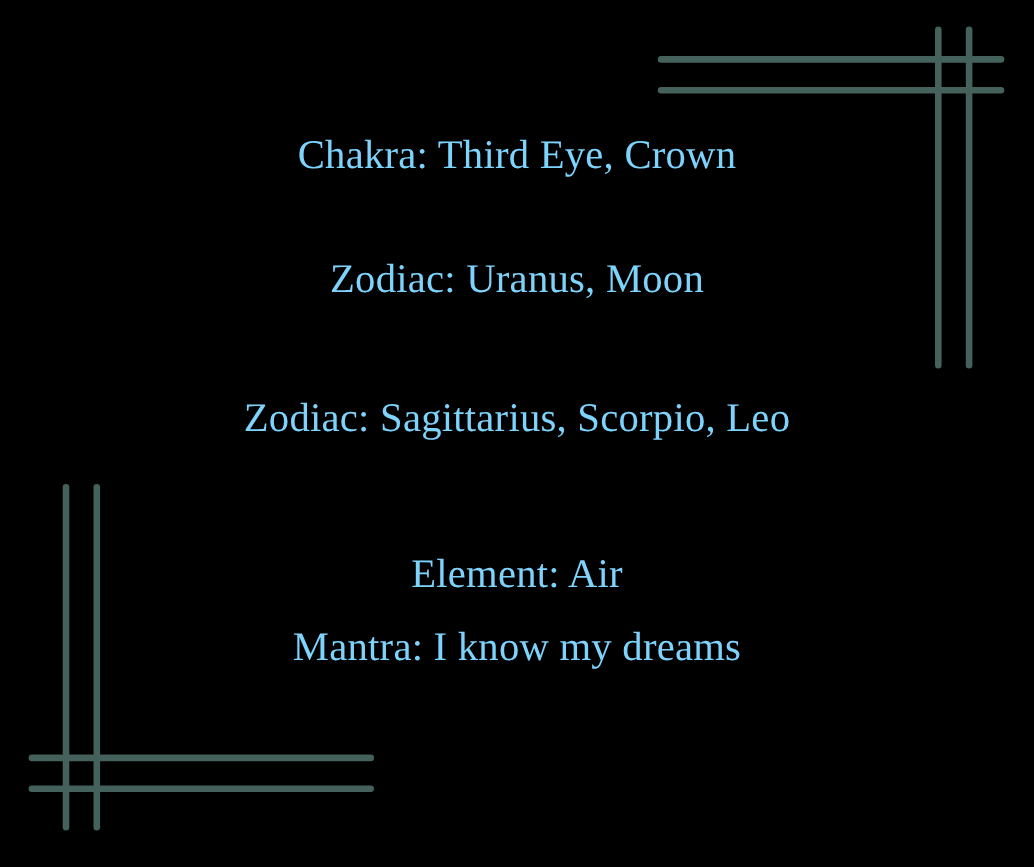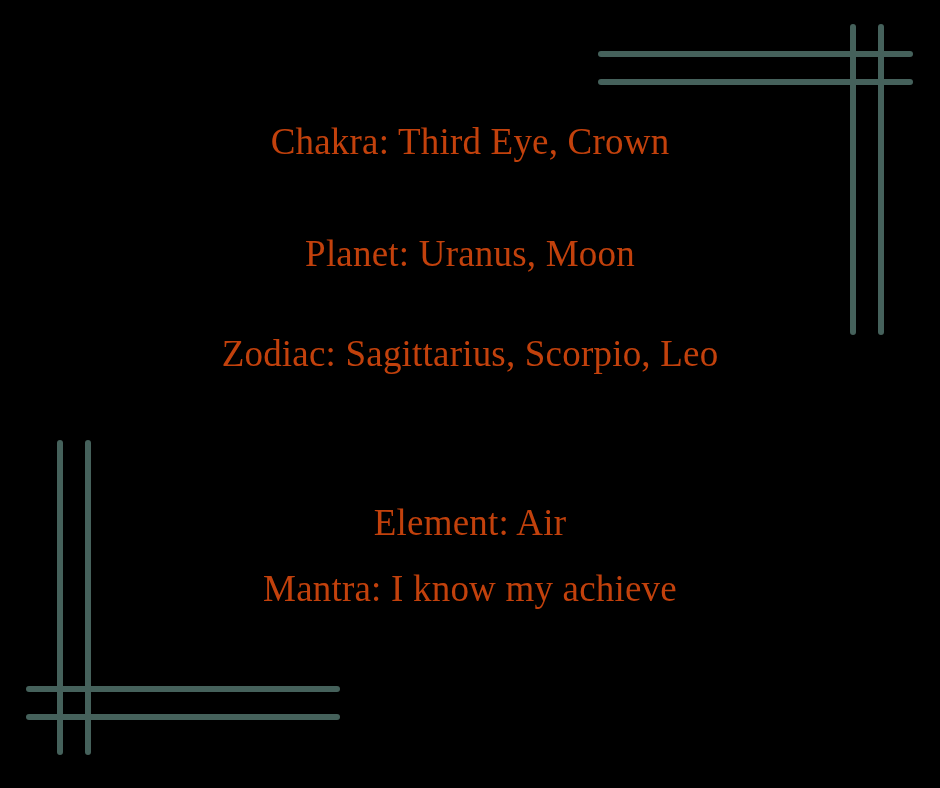--- a/index.html
+++ b/index.html
@@ -22,31 +22,31 @@
     left: 0;
     top: 0;
     width: 940px;
     height: 788px;
     display: flex;
     flex-direction: column;
     align-items: center;
     justify-content: flex-start;
   }
   .line {
-    color: #c2410c;
+    color: #7dd3fc;
     font-size: 37px;
     line-height: 1.0;
     letter-spacing: 0.2px;
     text-align: center;
     white-space: nowrap;
     width: 940px;
   }
   .l-chakra  { position: absolute; top: 123px; }
   .l-planet  { position: absolute; top: 235px; }
-  .l-zodiac  { position: absolute; top: 335px; }
+  .l-zodiac  { position: absolute; top: 362px; }
   .l-element { position: absolute; top: 459px; margin-top: 45px; }
   .l-mantra1 { position: absolute; top: 570px; }
   .l-mantra2 { position: absolute; top: 627px; }
 
   
   .orn-line {
     position: absolute;
     background: #45615b;
     border-radius: 3px;
   }
@@ -77,19 +77,19 @@
 
   <div>
     <div class="orn-line bl-v1"></div>
     <div class="orn-line bl-v2"></div>
     <div class="orn-line bl-h1"></div>
     <div class="orn-line bl-h2"></div>
   </div>
 
   <div class="text-stack">
     <div class="line l-chakra">Chakra: Third Eye, Crown</div>
-    <div class="line l-planet">Planet: Uranus, Moon</div>
+    <div class="line l-planet">Zodiac: Uranus, Moon</div>
     <div class="line l-zodiac">Zodiac: Sagittarius, Scorpio, Leo</div>
     <div class="line l-element">Element: Air</div>
-    <div class="line l-mantra1">Mantra: I know my achieve</div>
+    <div class="line l-mantra1">Mantra: I know my dreams</div>
   </div>
 
 </div>
 
 </body></html>

